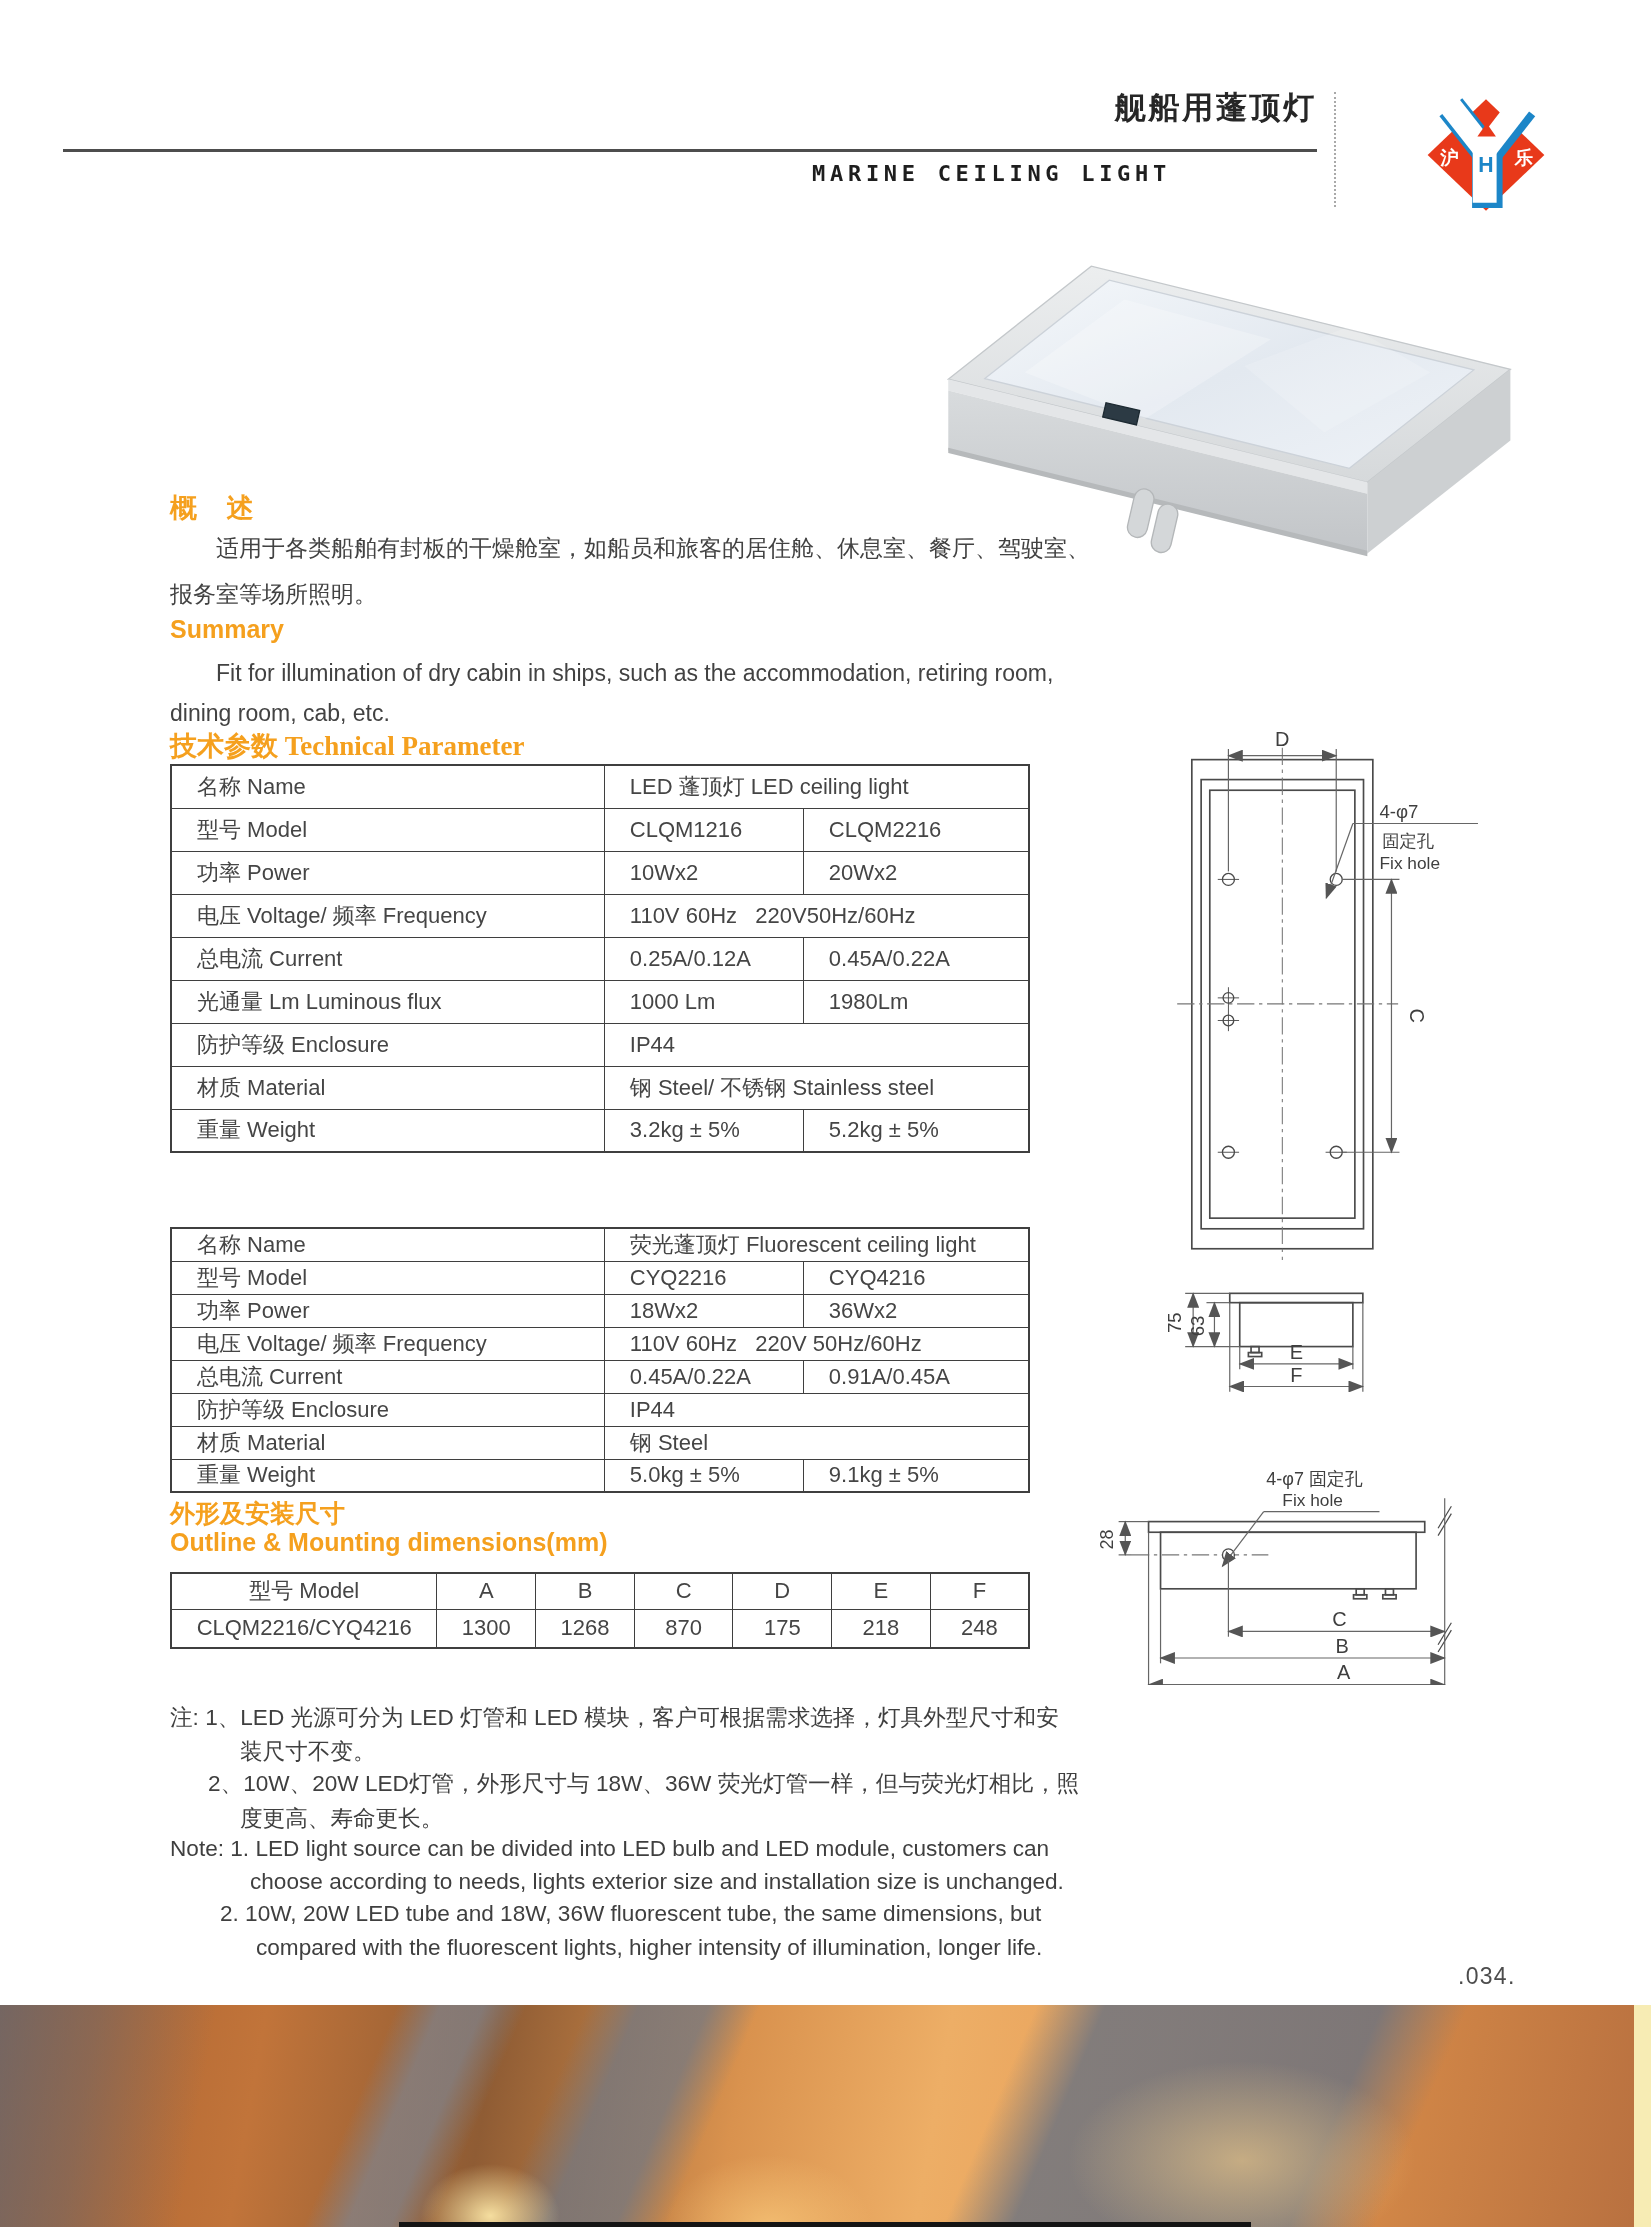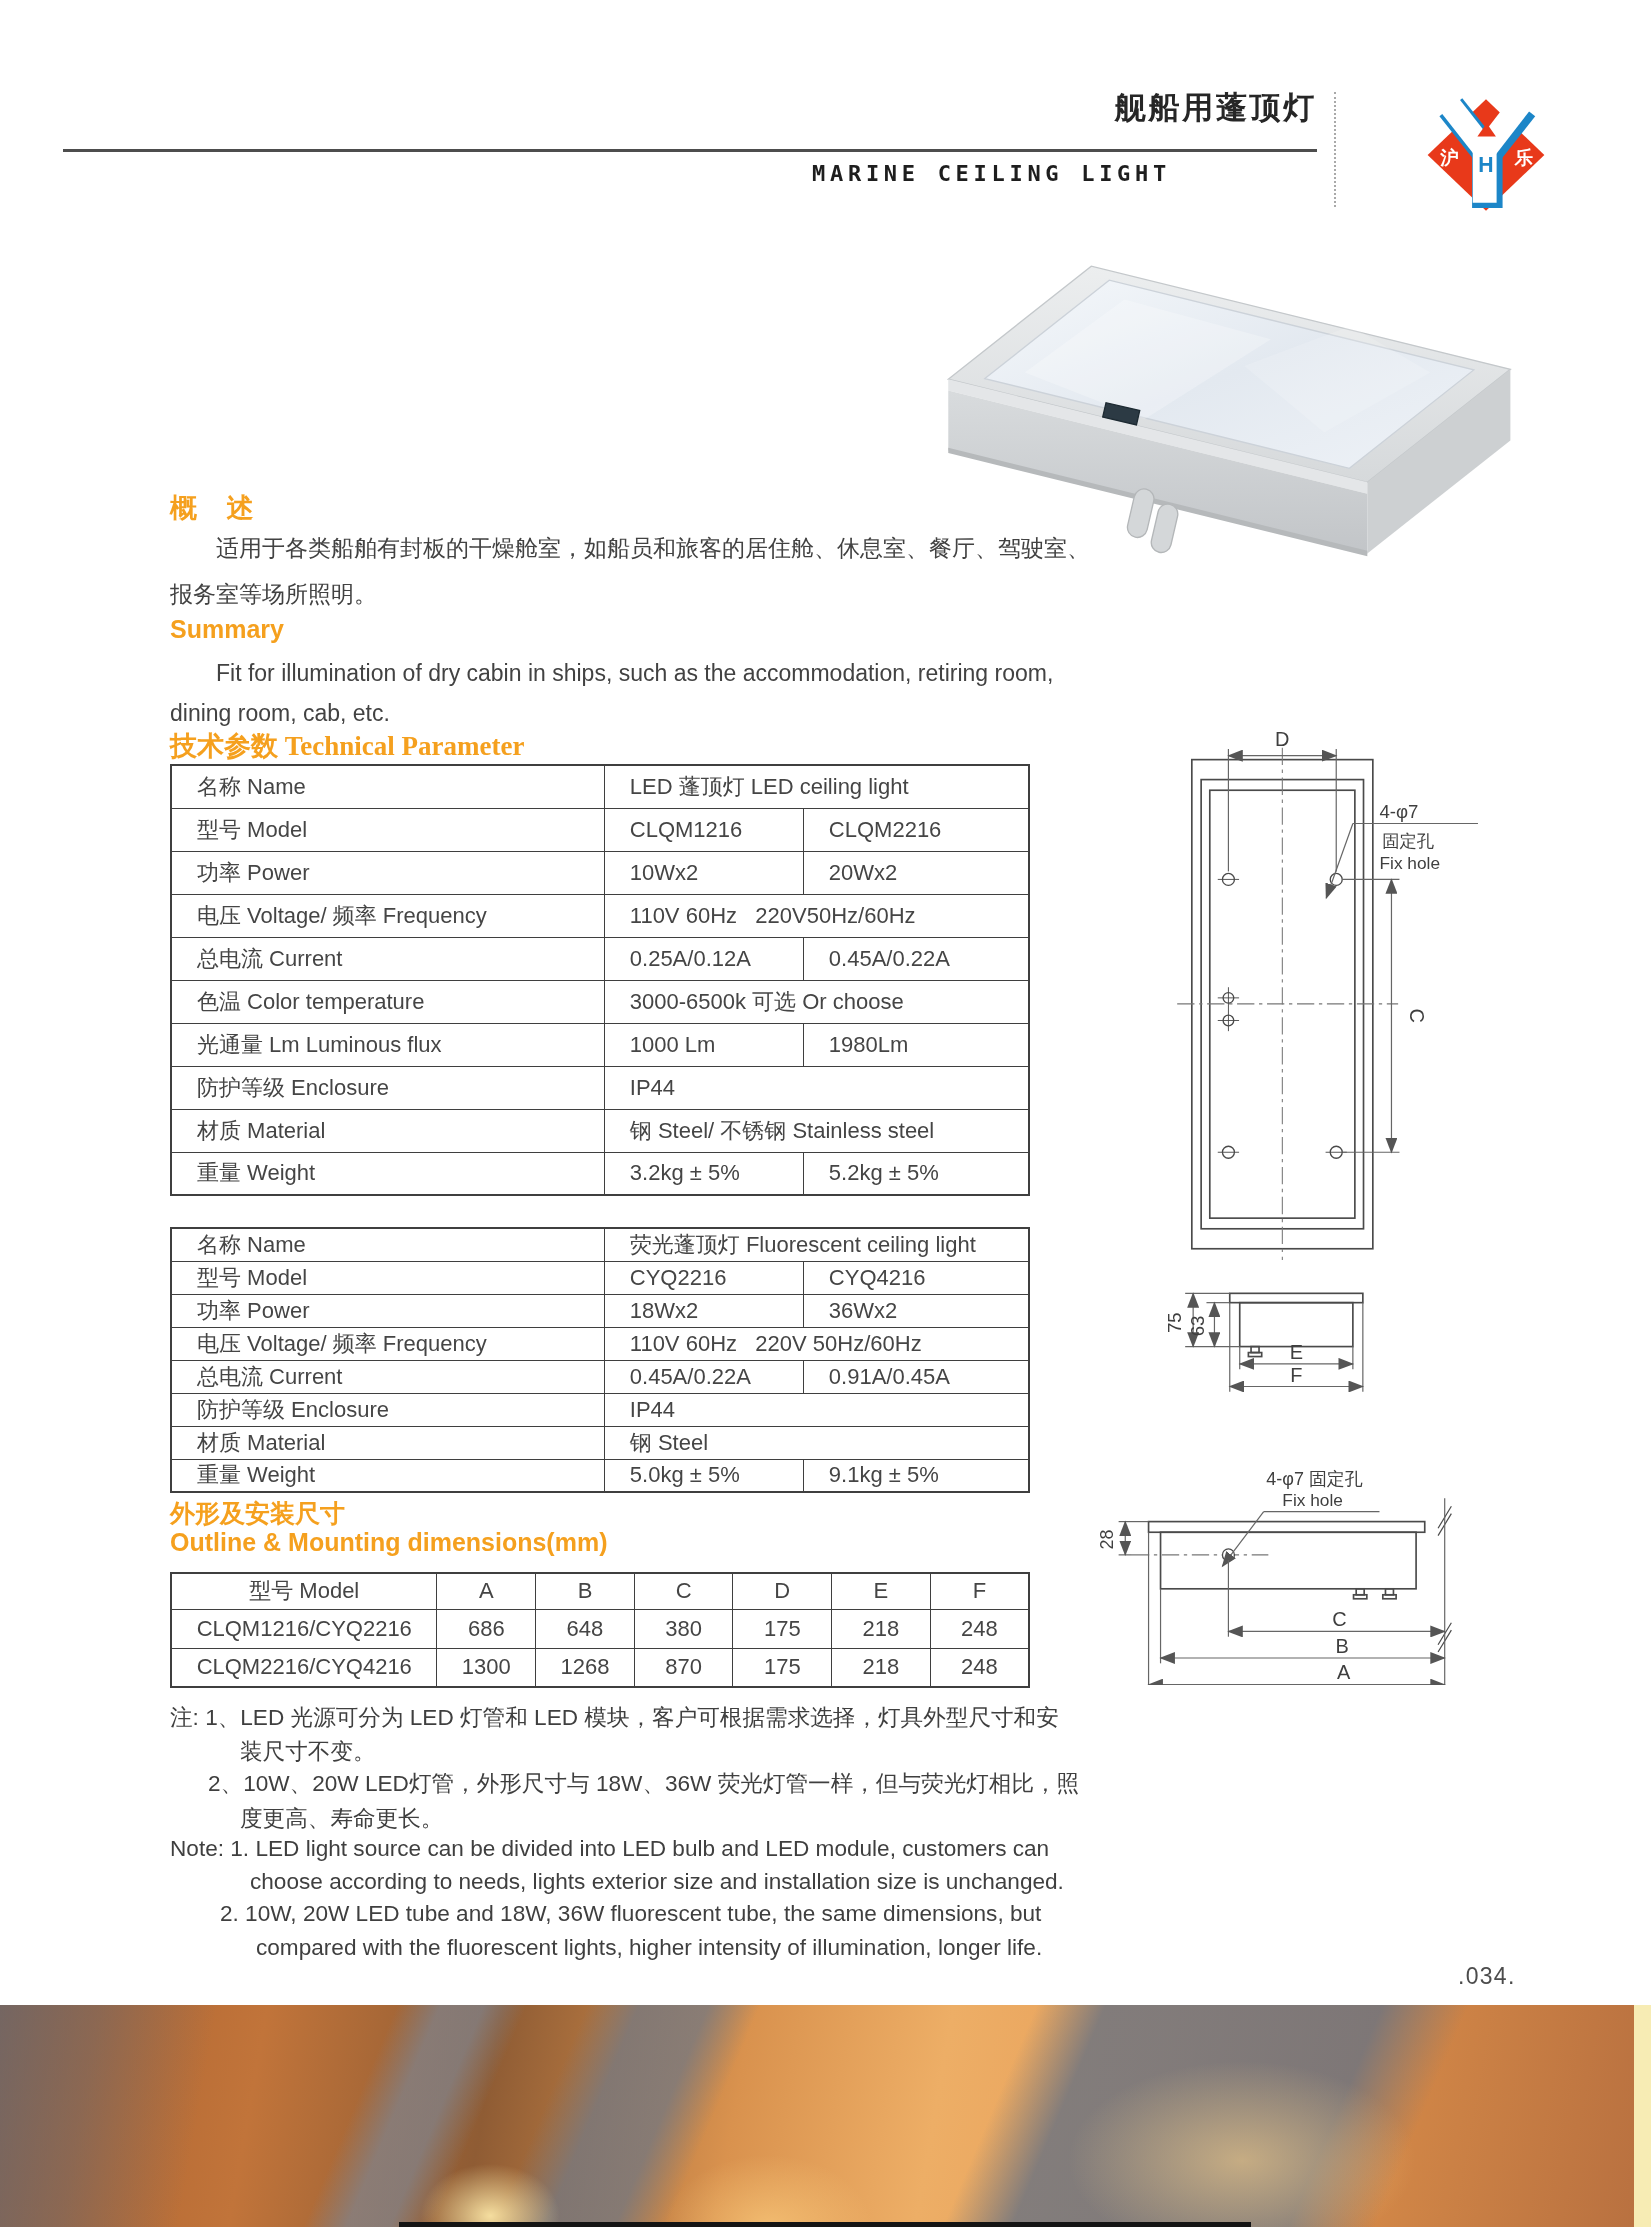--- a/index.html
+++ b/index.html
@@ -185,24 +185,20 @@
   <tr>
         <td>电压 Voltage/ 频率 Frequency</td>
         <td colspan="2">110V 60Hz&nbsp;&nbsp;&nbsp;220V50Hz/60Hz</td>
       </tr>
   <tr>
         <td>总电流 Current</td>
         <td>0.25A/0.12A</td>
         <td>0.45A/0.22A</td>
       </tr>
   <tr>
-        <td>色温 Color temperature</td>
-        <td colspan="2">3000-6500k 可选 Or choose</td>
-      </tr>
-  <tr>
         <td>光通量 Lm Luminous flux</td>
         <td>1000 Lm</td>
         <td>1980Lm</td>
       </tr>
   <tr>
         <td>防护等级 Enclosure</td>
         <td colspan="2">IP44</td>
       </tr>
   <tr>
         <td>材质 Material</td>
@@ -277,29 +273,20 @@
     </colgroup>
   <tbody>
       <tr>
     <td>型号 Model</td>
     <td>A</td>
     <td>B</td>
     <td>C</td>
     <td>D</td>
     <td>E</td>
     <td>F</td>
-  </tr>
-  <tr>
-    <td>CLQM1216/CYQ2216</td>
-    <td>686</td>
-    <td>648</td>
-    <td>380</td>
-    <td>175</td>
-    <td>218</td>
-    <td>248</td>
   </tr>
   <tr>
     <td>CLQM2216/CYQ4216</td>
     <td>1300</td>
     <td>1268</td>
     <td>870</td>
     <td>175</td>
     <td>218</td>
     <td>248</td>
   </tr>

